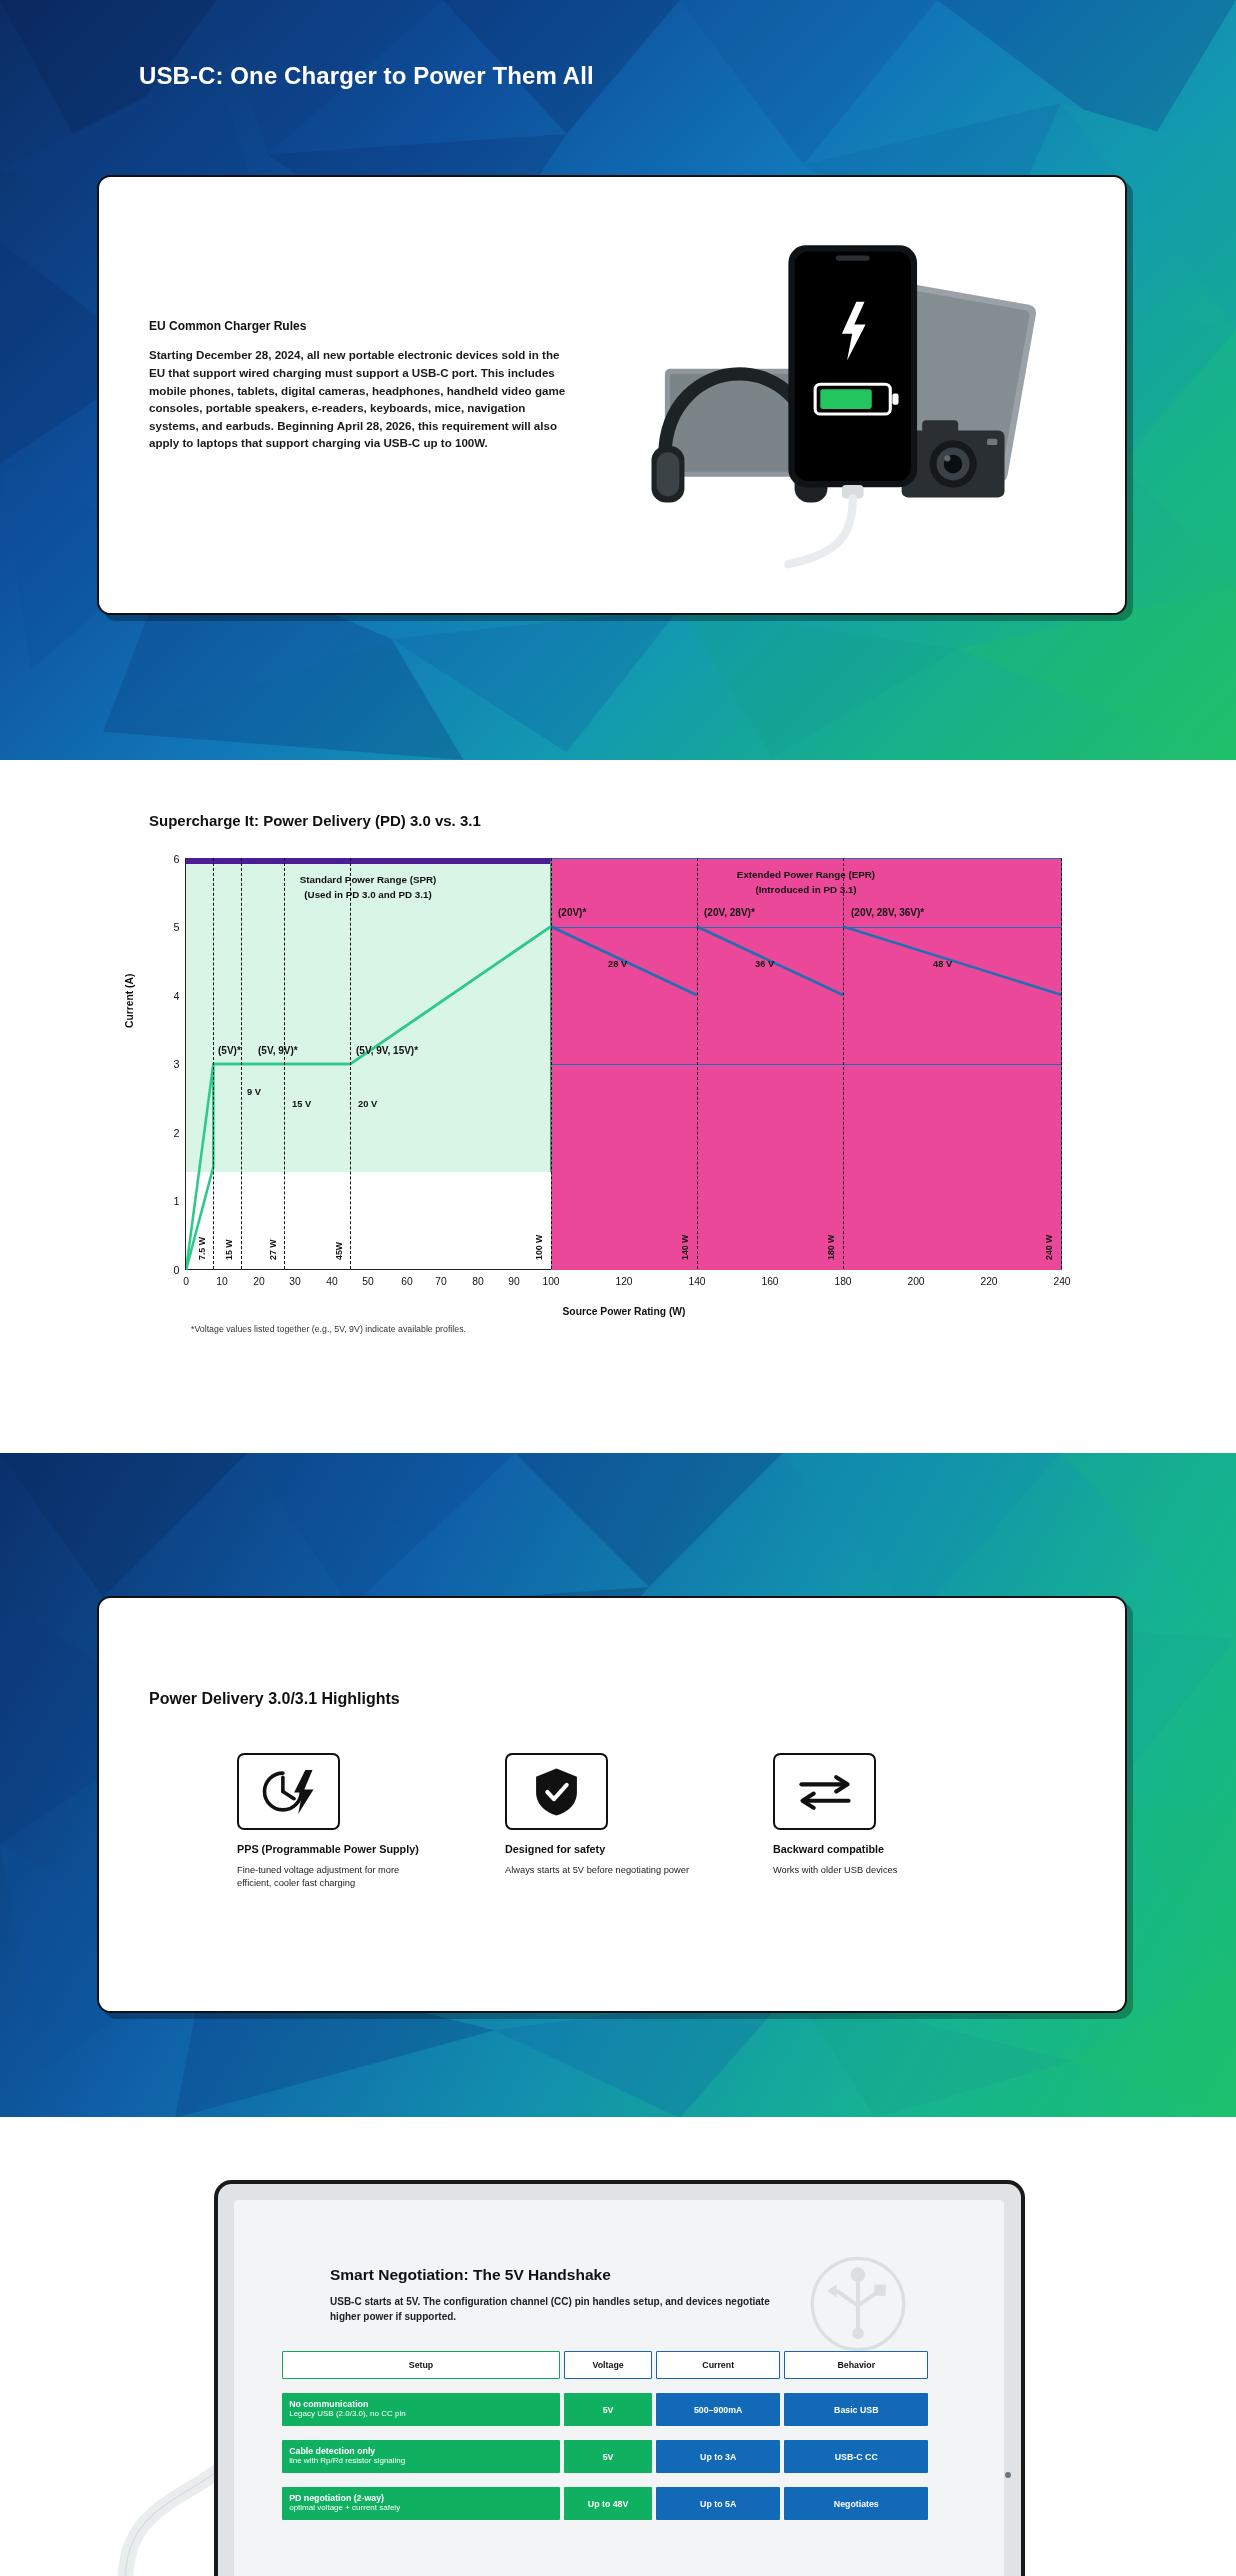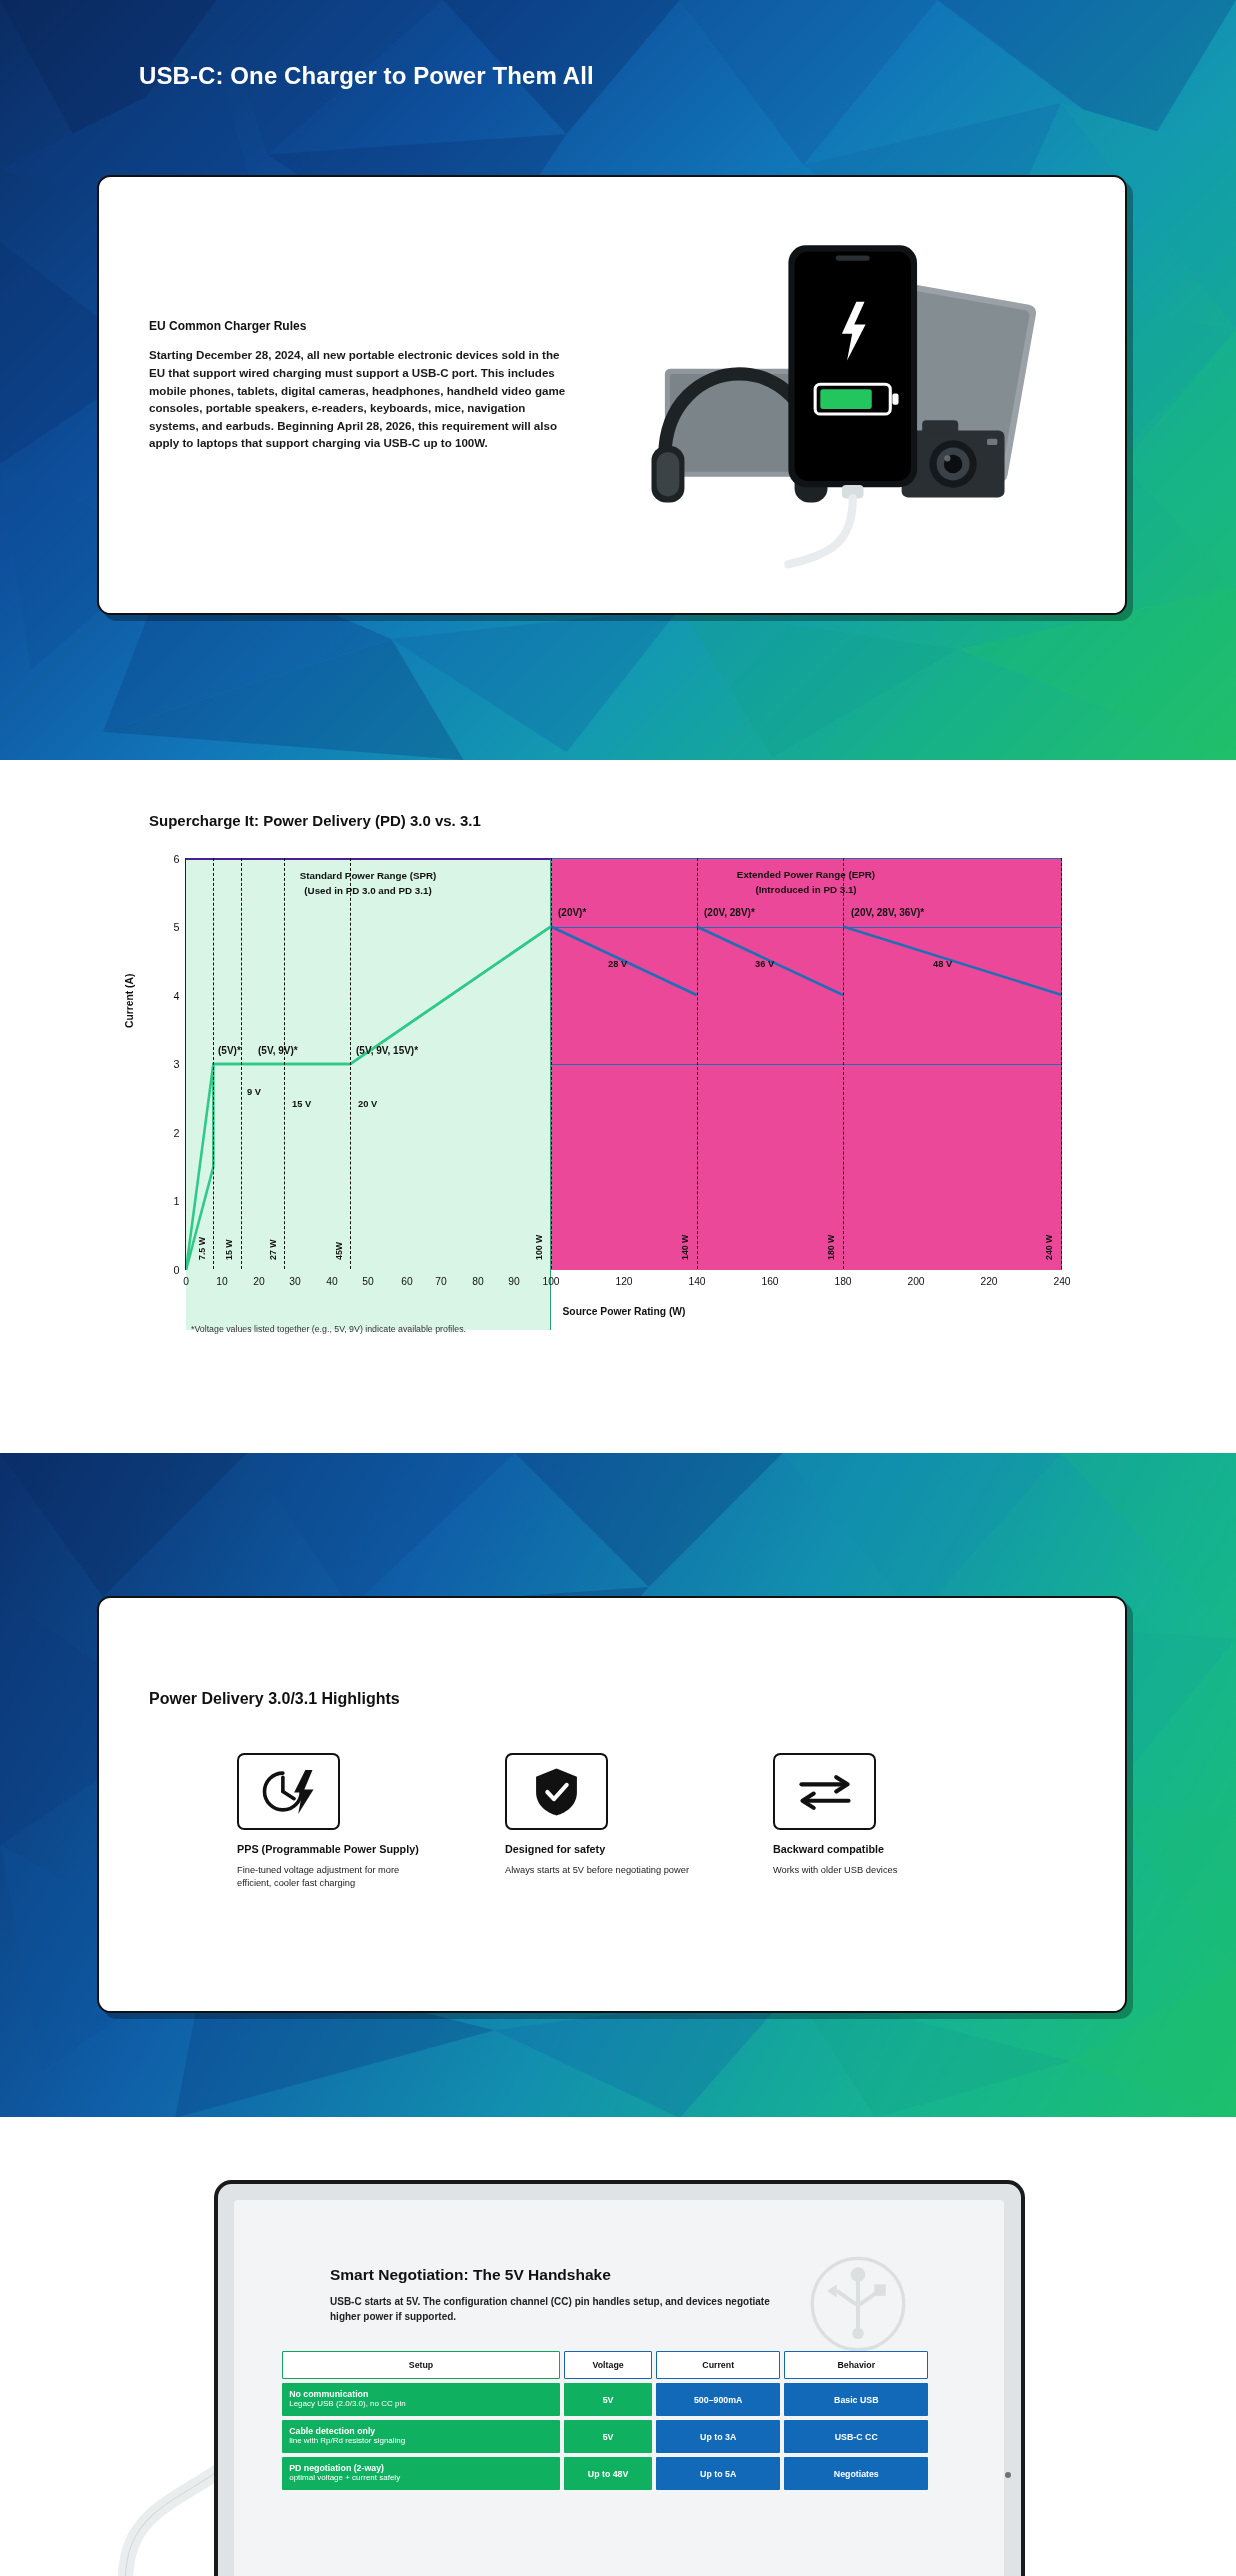--- a/index.html
+++ b/index.html
@@ -92,23 +92,23 @@
   }
   .plot {
     position: absolute;
     left: 0; top: 0;
     width: 876px; height: 412px;
     border-left: 1px solid #222;
     border-bottom: 1px solid #222;
   }
   .plot-spr {
     position: absolute; left: 0; top: 0;
-    width: 365px; height: 472px;
+    width: 365px; height: 314px;
     background: #d8f5e5;
-    border-top: 2px solid #4c1d95;
+    border-top: 6px solid #4c1d95;
     border-right: 1px solid #2f9d74;
   }
   .plot-epr {
     position: absolute; left: 365px; top: 0;
     width: 511px; height: 412px;
     background: #ec4899;
     border-top: 1px solid #1f6fb5;
     border-right: 1px solid #1f6fb5;
   }
   .zone-label {
@@ -266,21 +266,21 @@
     width: 98px; height: 98px;
     opacity: 0.16;
   }
   .tbl-table {
     position: absolute; left: 282px; top: 234px;
     width: 670px;
     border-collapse: separate;
     border-spacing: 3.1px;
     font-size: 0;
   }
-  .trow { display: flex; gap: 4.1px; margin-bottom: 4px; }
+  .trow { display: flex; gap: 4.1px; margin-bottom: 14px; }
   .cell {
     display: flex; flex-direction: column; justify-content: center;
     padding: 4.1px 7.2px;
     font-size: 8.8px; font-weight: bold;
     border-radius: 1px;
   }
   .c-setup { width: 278px; }
   .c-volt  { width: 88px; align-items: center; text-align: center; }
   .c-cur   { width: 124px; align-items: center; text-align: center; }
   .c-beh   { width: 144px; align-items: center; text-align: center; }

